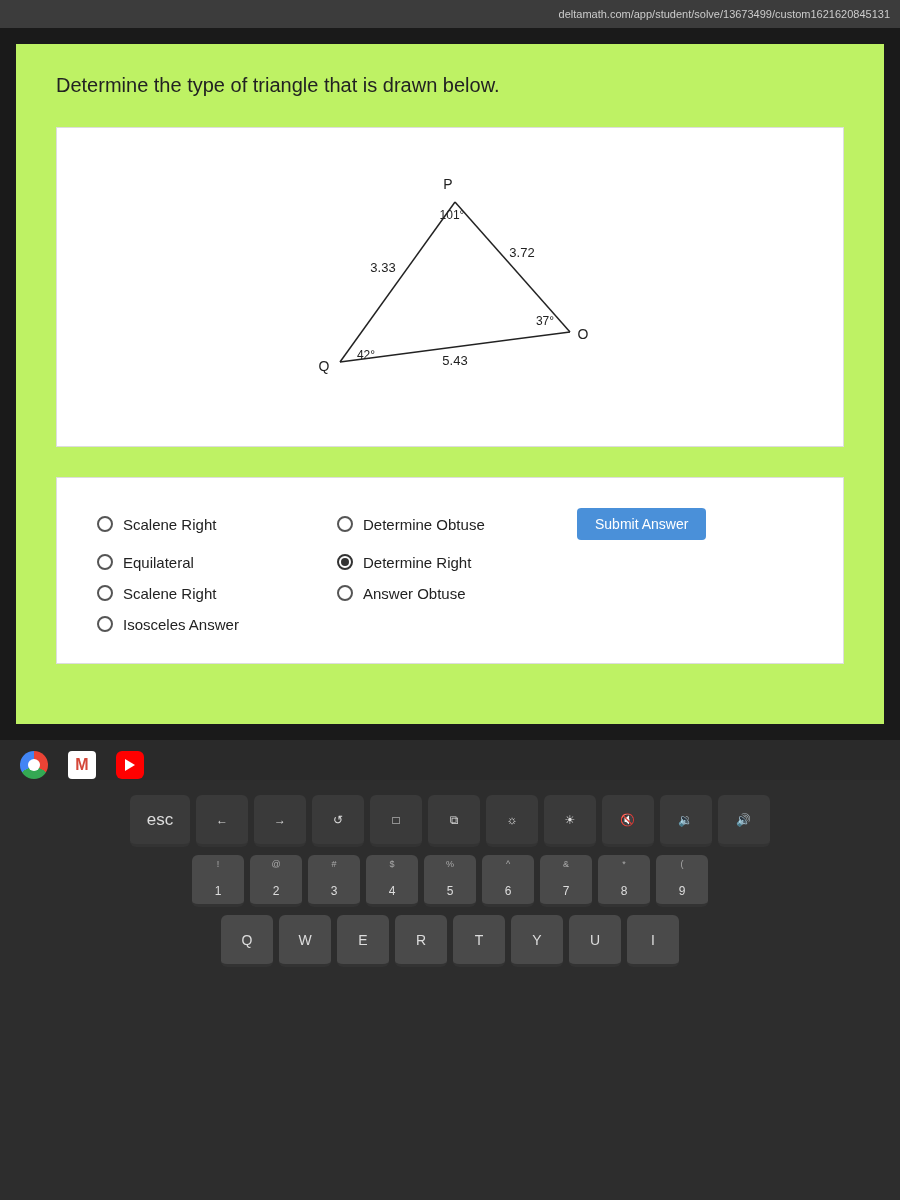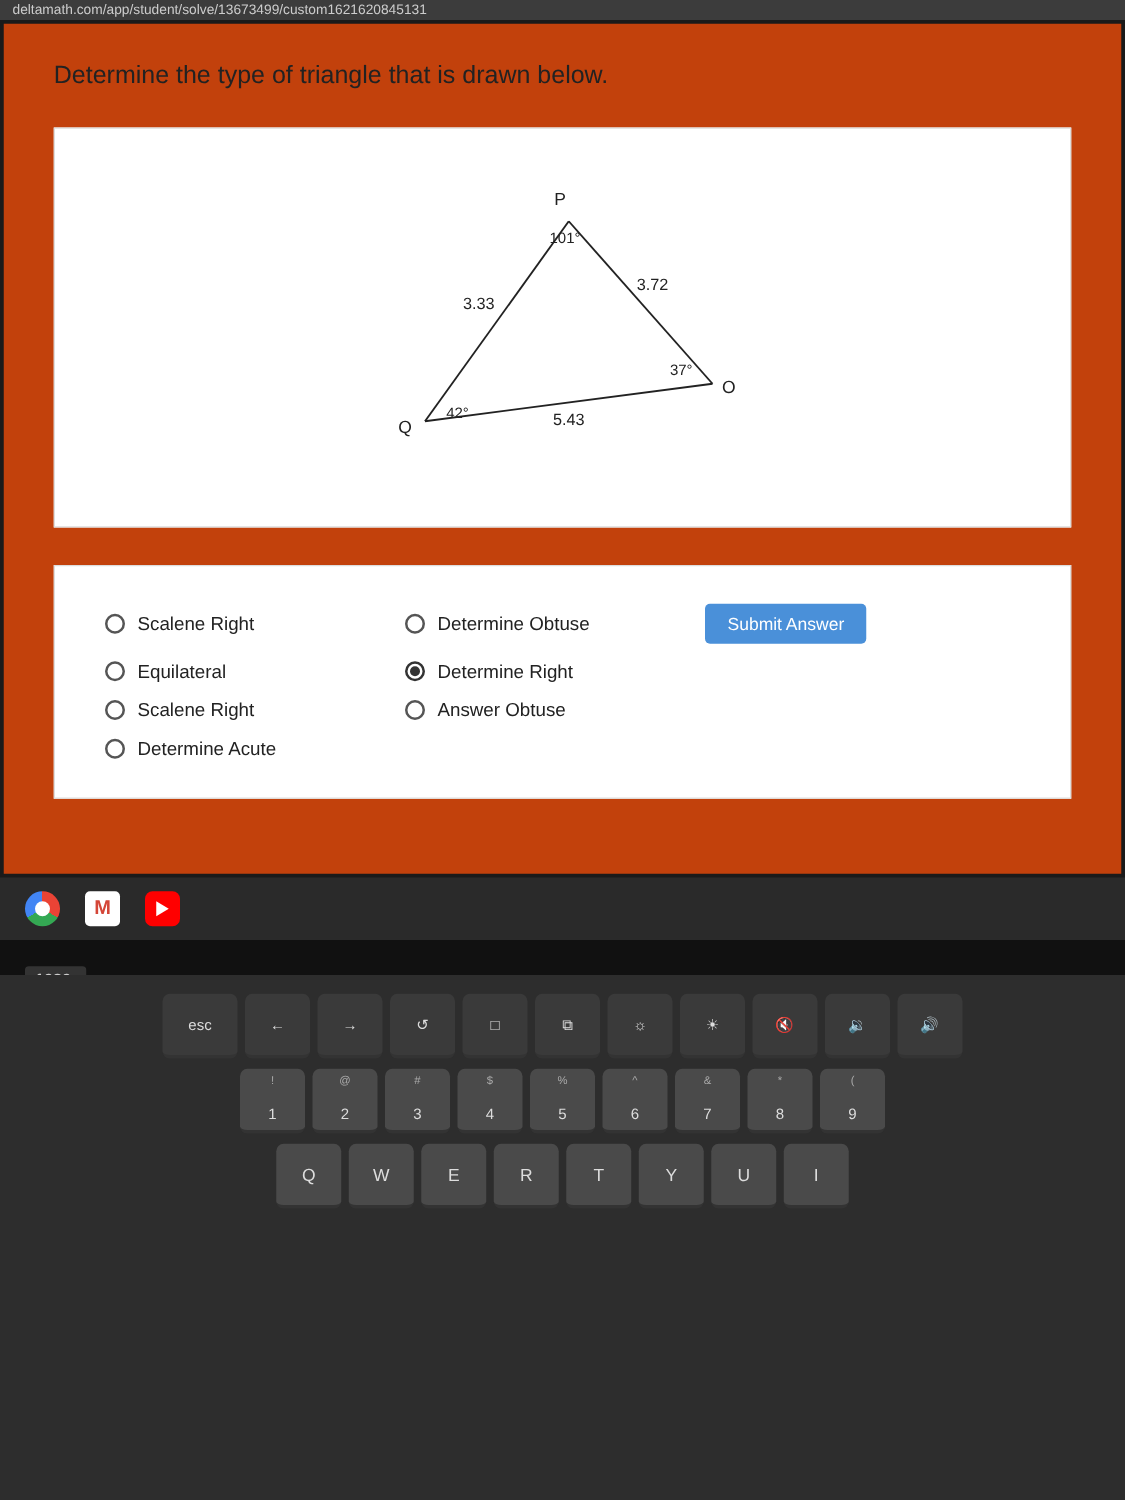--- a/index.html
+++ b/index.html
@@ -9,35 +9,36 @@
       height: 1200px;
       background: #1a1a1a;
       font-family: Arial, sans-serif;
       overflow: hidden;
       position: relative;
     }
 
     
     .browser-bar {
       background: #3c3c3c;
-      height: 16px;
+      height: 28px;
       display: flex;
       align-items: center;
       padding: 0 10px;
+      justify-content: flex-end;
     }
 
     .browser-url {
       color: #ccc;
       font-size: 11px;
     }
 
     
     .browser-content {
-      background: #c2410c;
-      margin: 3px;
+      background: #bef264;
+      margin: 16px;
       padding: 30px 40px;
       min-height: 680px;
     }
 
     .page-title {
       font-size: 20px;
       font-weight: normal;
       color: #222;
       margin-bottom: 30px;
     }
@@ -214,21 +215,21 @@
       height: 52px;
       font-size: 14px;
       text-transform: uppercase;
     }
 
     .key-special {
       height: 52px;
       background: #3a3a3a;
     }
 
-    .key-esc { width: 60px; font-size: 12px; }
+    .key-esc { width: 60px; font-size: 17px; }
 
     .key-top-label {
       position: absolute;
       top: 4px;
       left: 50%;
       transform: translateX(-50%);
       font-size: 9px;
       color: #aaa;
     }
 
@@ -330,21 +331,21 @@
         <div class="choice-radio"></div>
         <span>Scalene Right</span>
       </div>
       <div class="choice-row answer-col2">
         <div class="choice-radio"></div>
         <span>Answer Obtuse</span>
       </div>
 
       <div class="choice-row answer-col1">
         <div class="choice-radio"></div>
-        <span>Determine Acute</span>
+        <span>Isosceles Answer</span>
       </div>
     </div>
   </div>
 
 </div>
 
 <div class="taskbar">
   <div class="taskbar-chrome"></div>
   <div class="taskbar-gmail">M</div>
   <div class="taskbar-youtube"></div>

